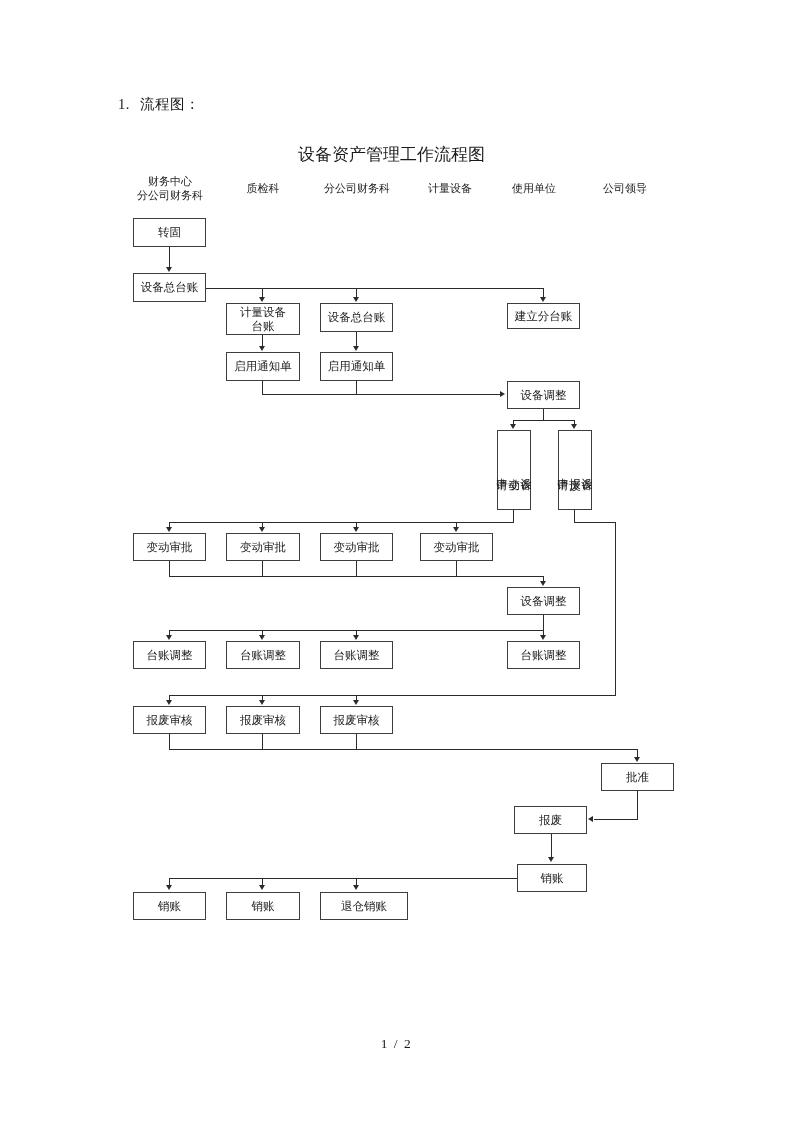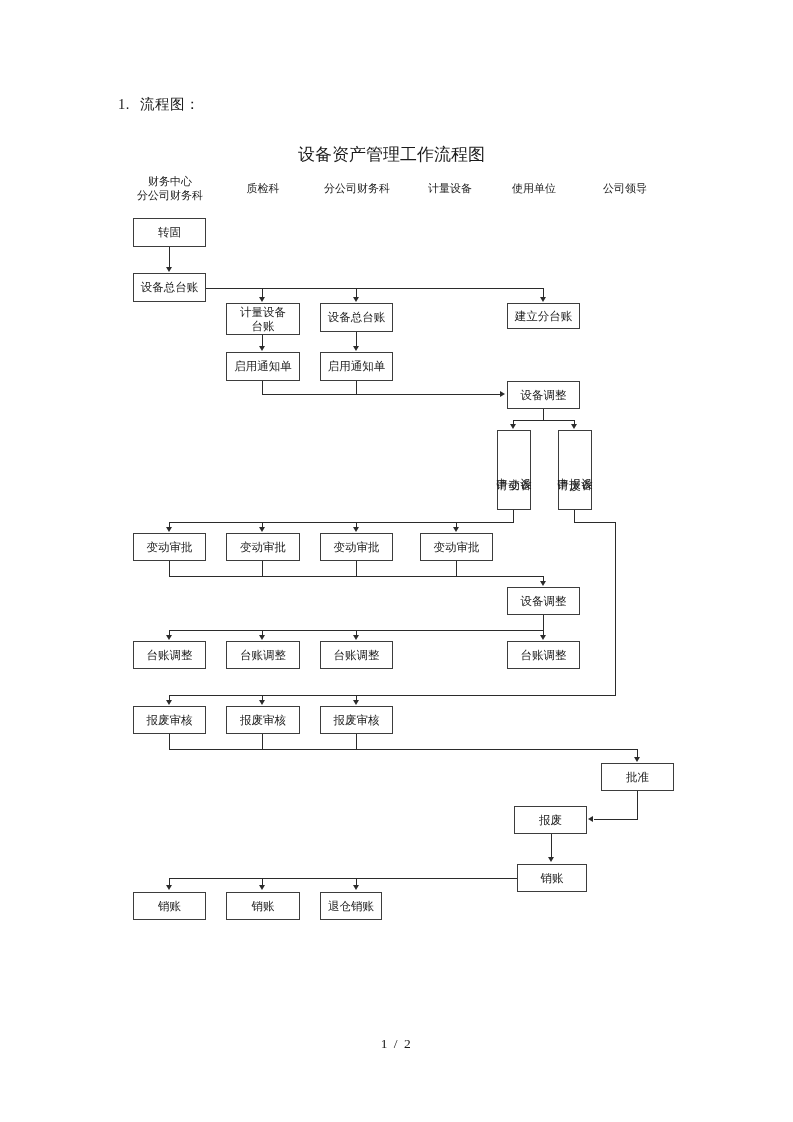--- a/index.html
+++ b/index.html
@@ -203,16 +203,16 @@
   <div class="box" style="left:320px;top:641px;width:73px;height:28px;"><span>台账调整</span></div>
   <div class="box" style="left:507px;top:641px;width:73px;height:28px;"><span>台账调整</span></div>
   <div class="box" style="left:133px;top:706px;width:73px;height:28px;"><span>报废审核</span></div>
   <div class="box" style="left:226px;top:706px;width:74px;height:28px;"><span>报废审核</span></div>
   <div class="box" style="left:320px;top:706px;width:73px;height:28px;"><span>报废审核</span></div>
   <div class="box" style="left:601px;top:763px;width:73px;height:28px;"><span>批准</span></div>
   <div class="box" style="left:514px;top:806px;width:73px;height:28px;"><span>报废</span></div>
   <div class="box" style="left:517px;top:864px;width:70px;height:28px;"><span>销账</span></div>
   <div class="box" style="left:133px;top:892px;width:73px;height:28px;"><span>销账</span></div>
   <div class="box" style="left:226px;top:892px;width:74px;height:28px;"><span>销账</span></div>
-  <div class="box" style="left:320px;top:892px;width:62px;height:28px;"><span>退仓销账</span></div>
+  <div class="box" style="left:320px;top:892px;width:88px;height:28px;"><span>退仓销账</span></div>
 
   <div class="footer">1 / 2</div>
 </div>
 
 </body></html>

